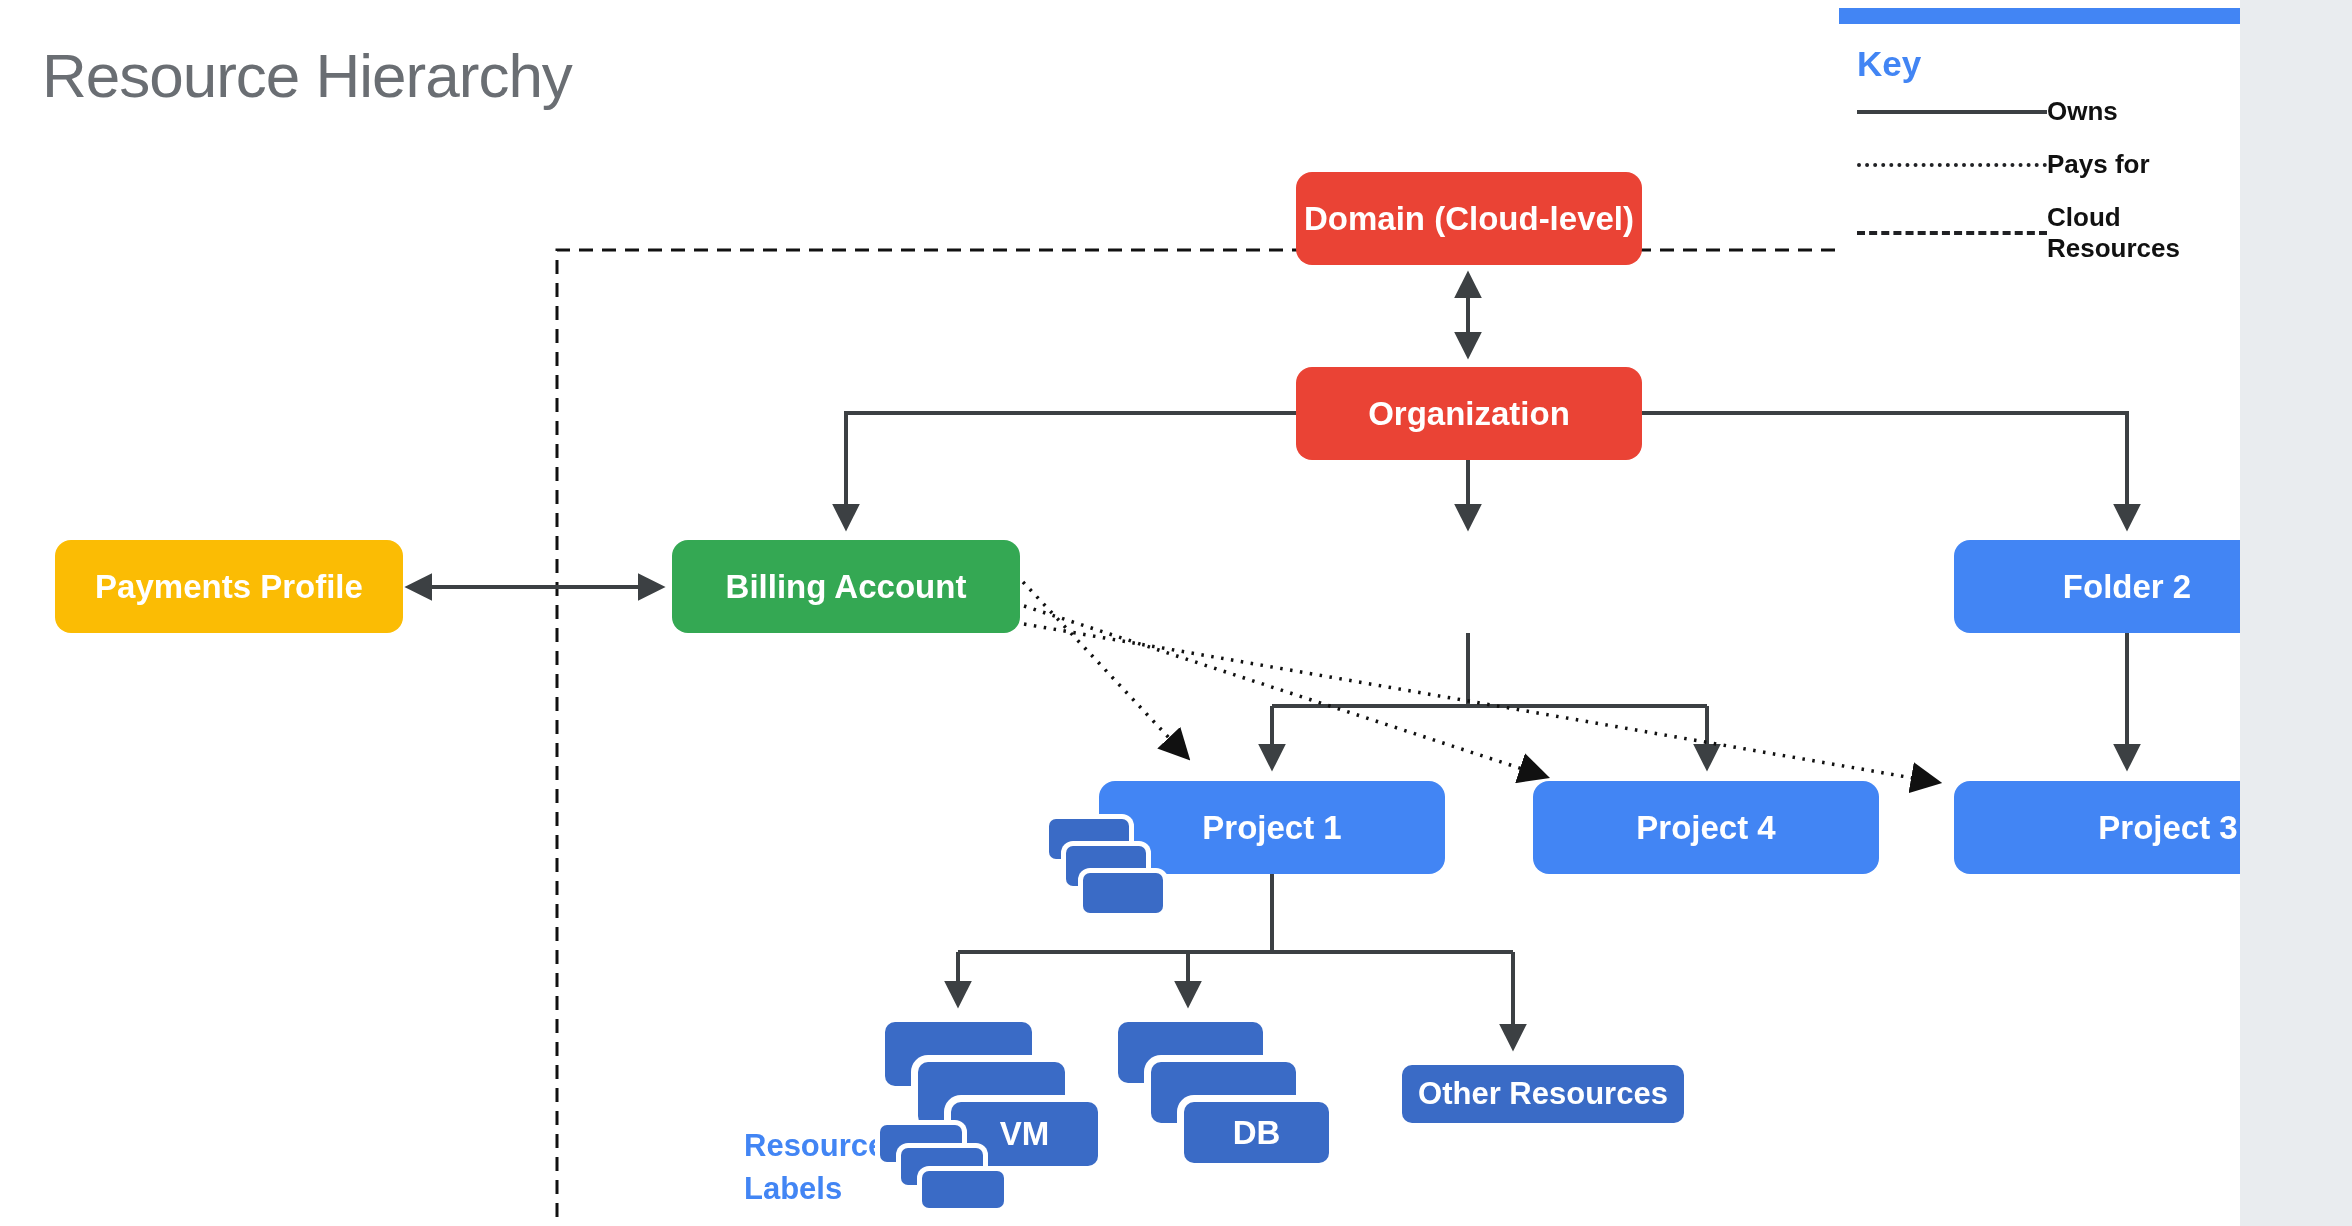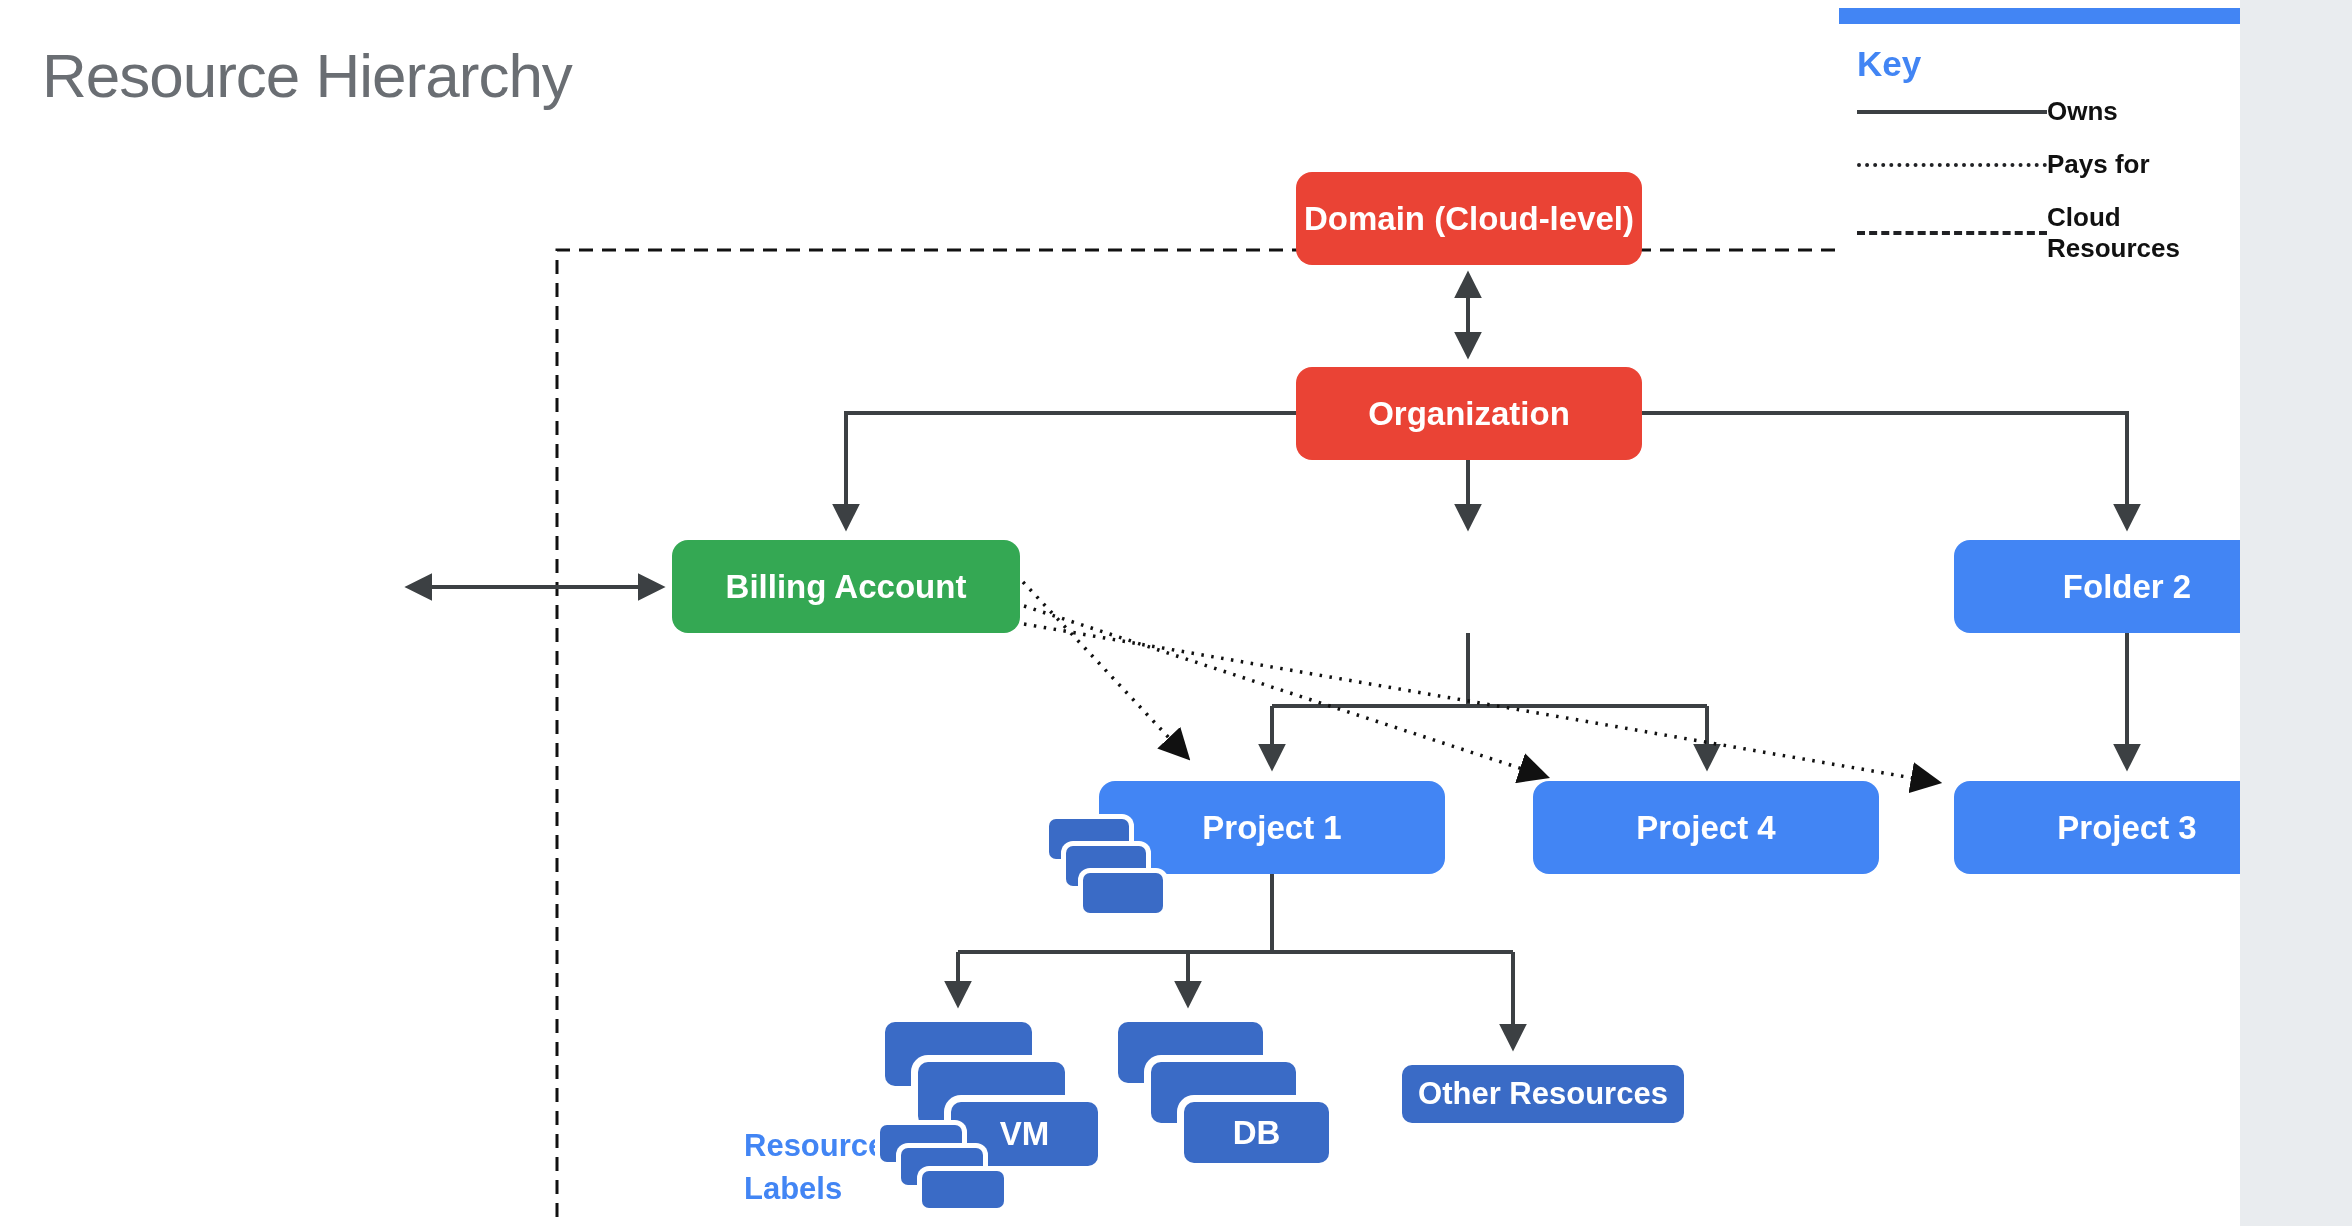--- a/index.html
+++ b/index.html
@@ -20,21 +20,21 @@
     color:#fff;font-weight:bold;font-size:33px;white-space:nowrap;
   }
   .n-domain   {left:1296px;top:172px;width:346px;height:93px;}
   .n-org      {left:1296px;top:367px;width:346px;height:93px;}
   .n-payments {left:55px;  top:540px;width:348px;height:93px;}
   .n-billing  {left:672px; top:540px;width:348px;height:93px;}
   .n-folder1  {left:1296px;top:540px;width:346px;height:93px;}
   .n-folder2  {left:1954px;top:540px;width:346px;height:93px;}
   .n-project1 {left:1099px;top:781px;width:346px;height:93px;}
   .n-project2 {left:1533px;top:781px;width:346px;height:93px;}
-  .n-project3 {left:1954px;top:781px;width:346px;height:93px;}
+  .n-project3 {left:1954px;top:781px;width:346px;height:93px;padding-left:41px;}
   .n-other{
     left:1402px;top:1065px;width:282px;height:58px;z-index:3;
     border-radius:10px;font-size:31px;box-shadow:0 0 0 6px #fff;
   }
   
   .lcard{
     position:absolute;z-index:3;border-radius:10px;
     box-shadow:0 0 0 7px #fff;
     display:flex;align-items:center;justify-content:center;
     color:#fff;font-weight:bold;font-size:33px;
@@ -120,20 +120,21 @@
       </div>
       <div class="key-row">
         <span class="sample dashed"></span>
         <span class="key-label wrap">Cloud Resources</span>
       </div>
     </div>
   </div>
 
   <div class="node n-domain" style="background-color: rgb(234, 67, 53);">Domain (Cloud-level)</div>
   <div class="node n-org" style="background-color: rgb(234, 67, 53);">Organization</div>
+  <div class="node n-payments" style="background-color: rgb(251, 188, 4);">Payments Profile</div>
   <div class="node n-billing" style="background-color: rgb(52, 168, 83);">Billing Account</div>
   <div class="node n-folder2" style="background-color: rgb(66, 133, 244);">Folder 2</div>
   <div class="node n-project1" style="background-color: rgb(66, 133, 244);">Project 1</div>
   <div class="node n-project2" style="background-color: rgb(66, 133, 244);">Project 4</div>
   <div class="node n-project3" style="background-color: rgb(66, 133, 244);">Project 3</div>
 
   <div>
     <div class="scard" style="left: 1049px; top: 819px; width: 80px; height: 40px; background-color: rgb(58, 107, 198);"></div>
     <div class="scard" style="left: 1066px; top: 846px; width: 80px; height: 40px; background-color: rgb(58, 107, 198);"></div>
     <div class="scard" style="left: 1083px; top: 873px; width: 80px; height: 40px; background-color: rgb(58, 107, 198);"></div>

